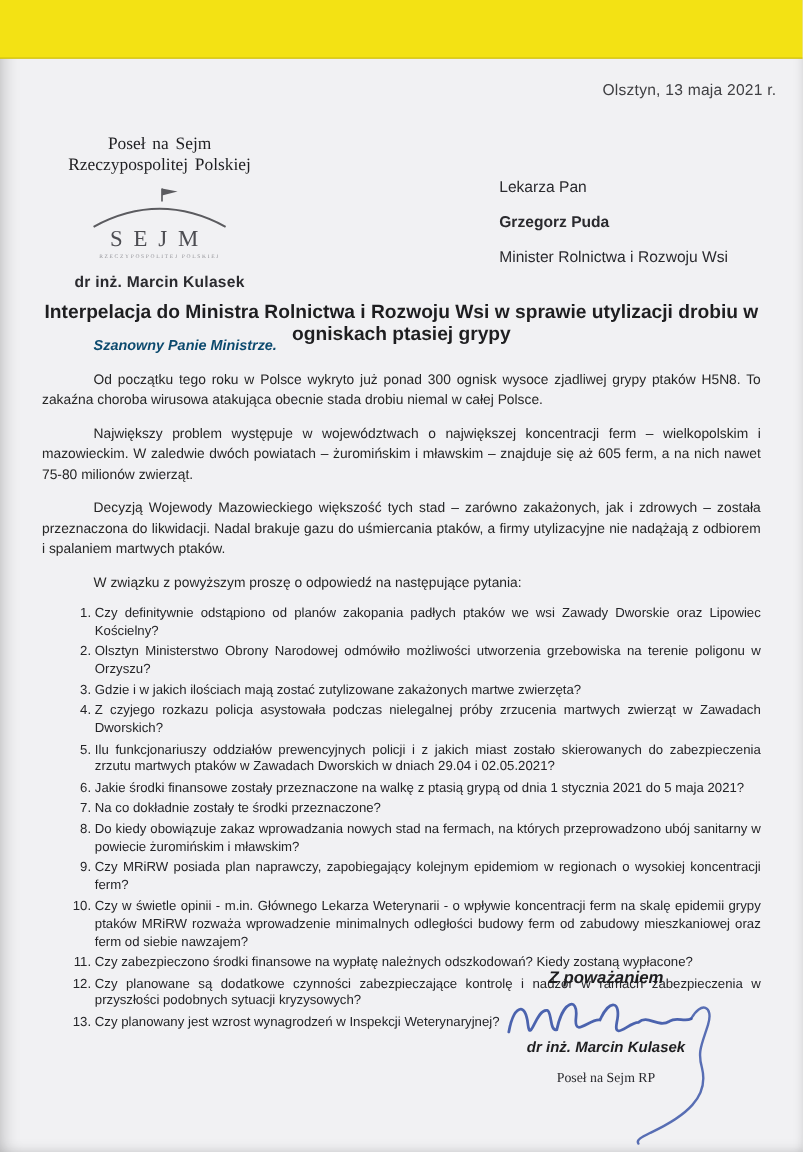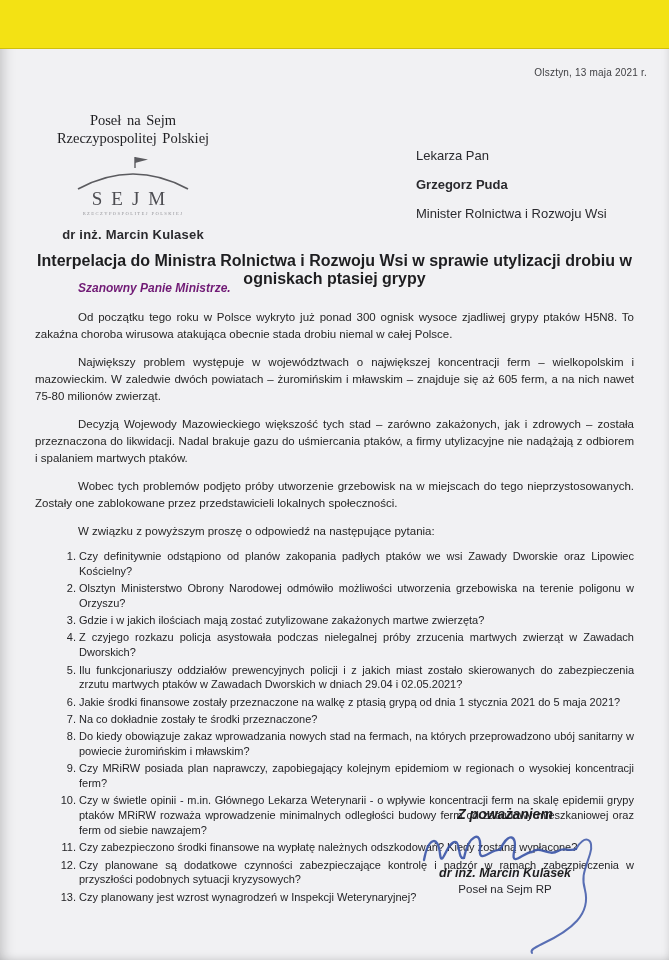--- a/index.html
+++ b/index.html
@@ -22,21 +22,21 @@
                inset -6px 0 10px -7px rgba(0,0,0,.14),
                inset 0 -8px 12px -9px rgba(0,0,0,.15);
   }
   .banner{
     position:absolute;top:0;left:0;right:0;height:49px;
     background:var(--banner_yellow);
     border-bottom:1px solid rgba(140,125,0,.35);
   }
   .date-line{
     position:absolute;top:67px;right:22px;
-    font-size:10px;color:#3f3f42;letter-spacing:.2px;
+    font-size:13px;color:#3f3f42;letter-spacing:.2px;
   }
   
   .sender{
     position:absolute;top:79px;left:34px;width:198px;text-align:center;margin-top:33px;
   }
   .sender-title{
     font-family:"Liberation Serif", serif;
     font-size:14.5px;line-height:17.5px;color:#1f1f22;word-spacing:2px;
   }
   .logo{margin-top:7px;}
@@ -52,21 +52,21 @@
   .subject{
     position:absolute;top:252px;left:36px;width:597px;
     text-align:center;font-weight:700;font-size:16px;color:#1e1e20;
   }
   .body-text{
     position:absolute;top:281px;left:35px;width:599px;
     font-size:11.5px;color:var(--ink);
   }
   .greeting{
     font-weight:700;font-style:italic;font-size:12px;
-    margin:0 0 14px 43px;color:#701a75;
+    margin:0 0 14px 43px;color:#0c4a6e;
   }
   p.para{
     text-indent:43px;text-align:justify;line-height:17px;margin-bottom:11px;
   }
   p.q-intro{
     text-indent:43px;line-height:17px;margin-bottom:9px;
   }
   ol.questions{
     list-style:decimal;padding-left:44px;margin:0;
   }
@@ -80,21 +80,21 @@
     font-weight:700;font-style:italic;font-size:14px;color:#1e1e20;
   }
   .signature{
     position:absolute;top:822px;left:414px;width:205px;height:133px;
     pointer-events:none;
   }
   .signer{
     position:absolute;top:866px;left:420px;width:170px;text-align:center;
   }
   .signer-name{font-weight:700;font-style:italic;font-size:12.5px;color:#1e1e20;}
-  .signer-title{font-size:11.5px;margin-top:3px;color:#2a2a2e;}
+  .signer-title{font-size:11.5px;margin-top:13px;color:#2a2a2e;font-family:Liberation Serif, serif;}
   
   .footer{
     position:absolute;top:893px;left:150px;width:420px;text-align:center;
     font-family:"Liberation Serif", serif;color:#2b2b2e;
   }
   .footer-line1{font-weight:700;font-size:12.5px;line-height:16px;}
   .footer-line2,.footer-line3{font-size:11px;line-height:14.5px;}
 </style>
 </head>
 <body>
@@ -126,21 +126,20 @@
     <div class="line">Minister Rolnictwa i Rozwoju Wsi</div>
   </div>
 
   <div class="subject">Interpelacja do Ministra Rolnictwa i Rozwoju Wsi w sprawie utylizacji drobiu w ogniskach ptasiej grypy</div>
 
   <div class="body-text">
     <div class="greeting">Szanowny Panie Ministrze.</div>
     <p class="para">Od początku tego roku w Polsce wykryto już ponad 300 ognisk wysoce zjadliwej grypy ptaków H5N8. To zakaźna choroba wirusowa atakująca obecnie stada drobiu niemal w całej Polsce.</p>
     <p class="para">Największy problem występuje w województwach o największej koncentracji ferm – wielkopolskim i mazowieckim. W zaledwie dwóch powiatach – żuromińskim i mławskim – znajduje się aż 605 ferm, a na nich nawet 75-80 milionów zwierząt.</p>
     <p class="para">Decyzją Wojewody Mazowieckiego większość tych stad – zarówno zakażonych, jak i zdrowych – została przeznaczona do likwidacji. Nadal brakuje gazu do uśmiercania ptaków, a firmy utylizacyjne nie nadążają z odbiorem i spalaniem martwych ptaków.</p>
-    <p class="para">Wobec tych problemów podjęto próby utworzenie grzebowisk na w miejscach do tego nieprzystosowanych. Zostały one zablokowane przez przedstawicieli lokalnych społeczności.</p>
     <p class="q-intro">W związku z powyższym proszę o odpowiedź na następujące pytania:</p>
     <ol class="questions">
       <li>Czy definitywnie odstąpiono od planów zakopania padłych ptaków we wsi Zawady Dworskie oraz Lipowiec Kościelny?</li>
       <li>Olsztyn Ministerstwo Obrony Narodowej odmówiło możliwości utworzenia grzebowiska na terenie poligonu w Orzyszu?</li>
       <li>Gdzie i w jakich ilościach mają zostać zutylizowane zakażonych martwe zwierzęta?</li>
       <li>Z czyjego rozkazu policja asystowała podczas nielegalnej próby zrzucenia martwych zwierząt w Zawadach Dworskich?</li>
       <li>Ilu funkcjonariuszy oddziałów prewencyjnych policji i z jakich miast zostało skierowanych do zabezpieczenia zrzutu martwych ptaków w Zawadach Dworskich w dniach 29.04 i 02.05.2021?</li>
       <li>Jakie środki finansowe zostały przeznaczone na walkę z ptasią grypą od dnia 1 stycznia 2021 do 5 maja 2021?</li>
       <li>Na co dokładnie zostały te środki przeznaczone?</li>
       <li>Do kiedy obowiązuje zakaz wprowadzania nowych stad na fermach, na których przeprowadzono ubój sanitarny w powiecie żuromińskim i mławskim?</li>

